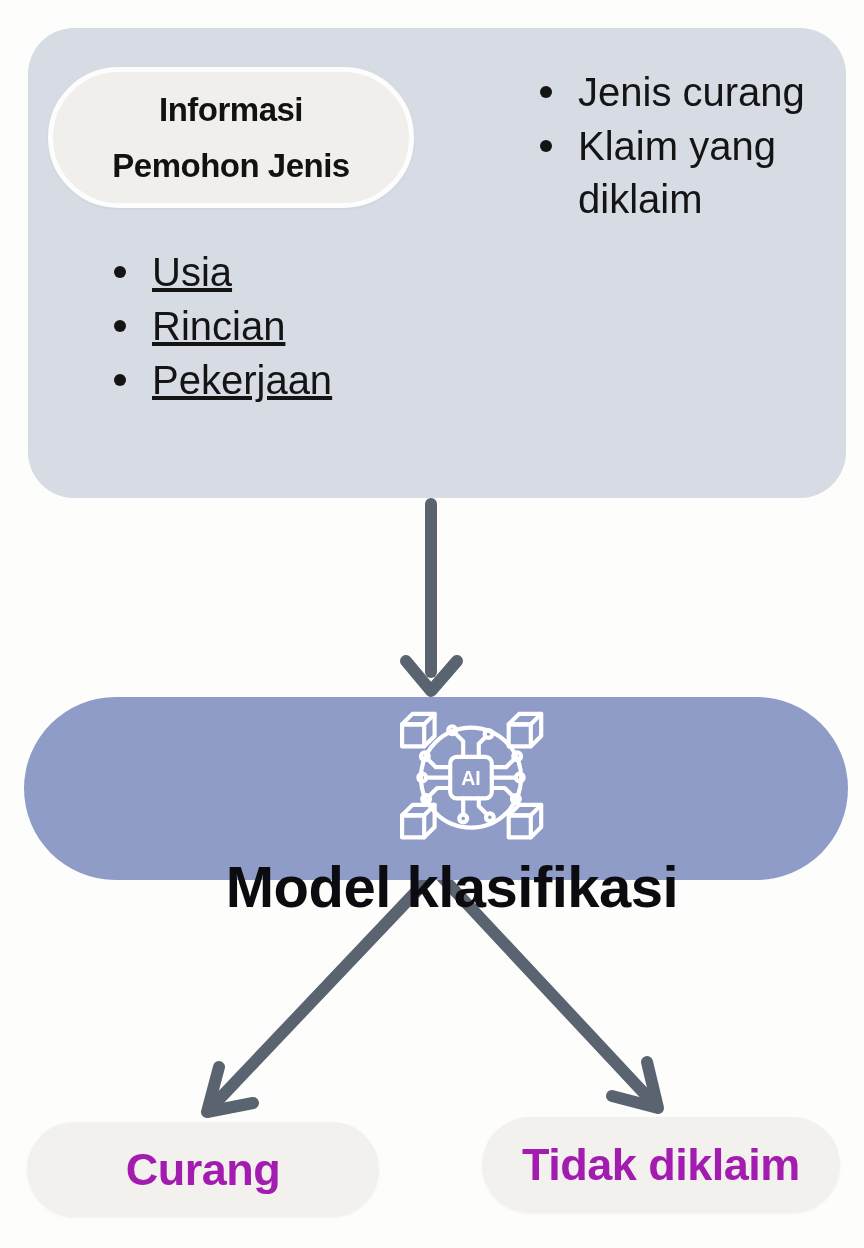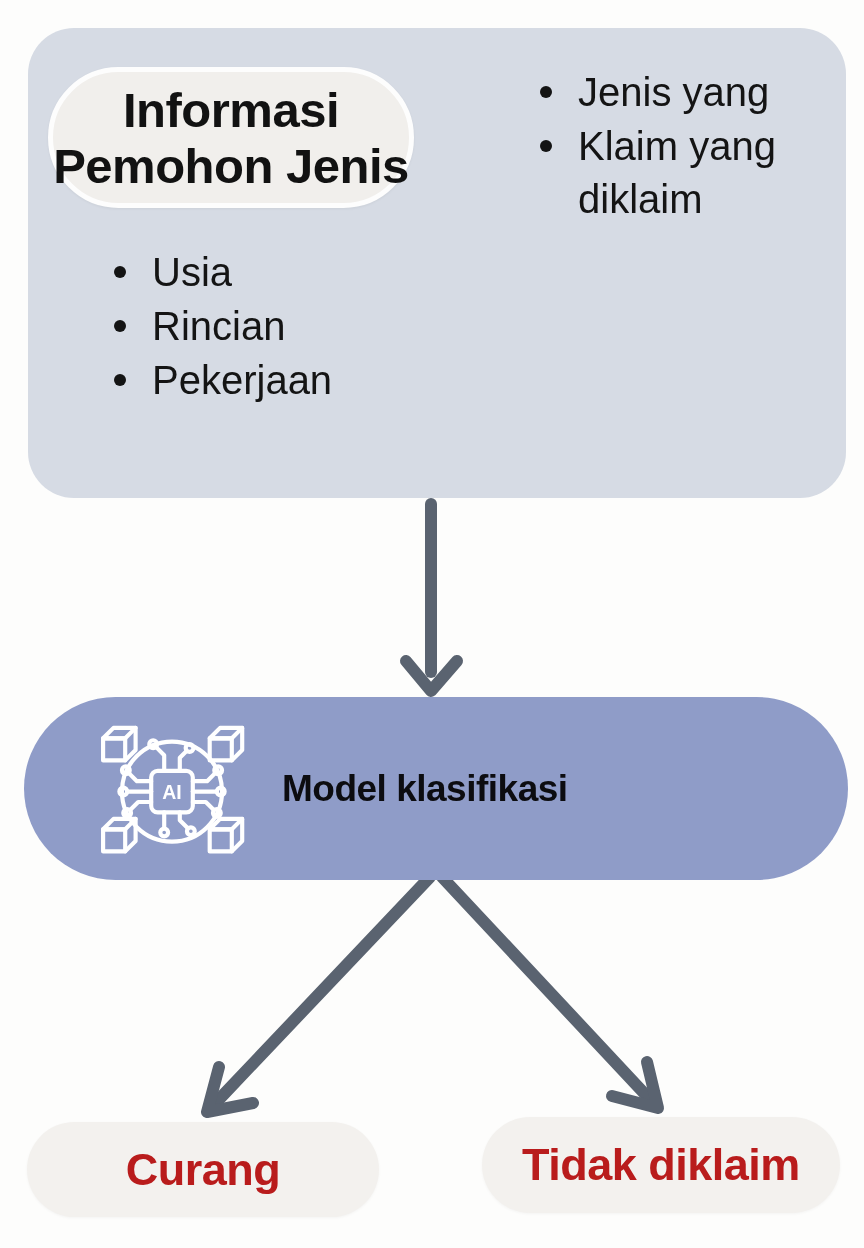--- a/index.html
+++ b/index.html
@@ -43,33 +43,33 @@
     border:5px solid var(--header-pill-border);
     border-radius:72px;
     display:flex;
     flex-direction:column;
     align-items:center;
     justify-content:center;
     box-shadow:0 1px 3px rgba(0,0,0,.05);
   }
   .header-line{
     display:block;
-    font-size:49px;
+    font-size:33px;
     font-weight:bold;
     line-height:56px;
     color:#121212;
     letter-spacing:-.5px;
     text-align:center;
     white-space:nowrap;
   }
   .bullets{
     list-style:none;
     margin-top:38px;
   }
-  .group-left .bullets{margin-left:58px;width:290px;}
+  .group-left .bullets{margin-left:58px;width:290px;text-decoration:underline;}
   .group-right .bullets{margin-left:78px;width:282px;}
   .bullets li{
     position:relative;
     padding-left:46px;
     font-size:40px;
     line-height:53px;
     color:var(--text);
   }
   .bullets li + li{margin-top:1px;}
   .bullets li::before{
@@ -98,38 +98,39 @@
 
   
   .model-pill{
     position:absolute;
     left:24px; top:697px;
     width:824px; height:183px;
     background:var(--model-pill-bg);
     border-radius:92px;
     display:flex;
     align-items:center;
+    flex-direction:column;
   }
   .ai-icon{
     width:156px; height:156px;
     margin-left:70px;
     flex:0 0 auto;
   }
   .icon-stroke{
     stroke:var(--icon-stroke);
   }
   .icon-text{
     fill:var(--icon-stroke);
     font-family:"Liberation Sans", sans-serif;
     font-size:15px;
     font-weight:bold;
   }
   .model-label{
     margin-left:32px;
-    font-size:37px;
+    font-size:58px;
     font-weight:bold;
     letter-spacing:-.5px;
     color:#0c0c10;
     white-space:nowrap;
   }
 
   
   .output-pill{
     position:absolute;
     background:var(--output-pill-bg);
@@ -138,21 +139,21 @@
     align-items:center;
     justify-content:center;
     box-shadow:0 1px 3px rgba(0,0,0,.04);
   }
   .output-left{left:27px; top:1122px; width:352px; height:95px;}
   .output-right{left:482px; top:1117px; width:358px; height:96px;}
   .output-label{
     font-size:45px;
     font-weight:bold;
     letter-spacing:-.5px;
-    color:#b91c1c;
+    color:#a21caf;
     white-space:nowrap;
   }
 </style>
 </head>
 <body>
 
 <div class="canvas">
 
   <section class="inputs-panel">
 
@@ -163,21 +164,21 @@
       </div>
       <ul class="bullets">
         <li>Usia</li>
         <li>Rincian</li>
         <li>Pekerjaan</li>
       </ul>
     </div>
 
     <div class="group group-right">
       <ul class="bullets">
-        <li>Jenis yang</li>
+        <li>Jenis curang</li>
         <li>Klaim yang diklaim</li>
       </ul>
     </div>
 
   </section>
 
   <svg class="arrows" viewBox="0 0 864 1248" xmlns="http://www.w3.org/2000/svg">
     <g class="arrow">
       <line x1="431" y1="504" x2="431" y2="672"></line>
       <polyline points="406,661 431,691 457,661"></polyline>

